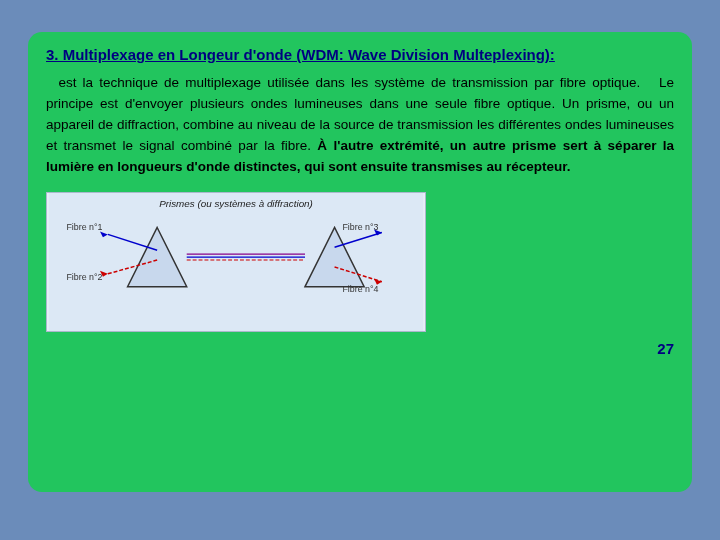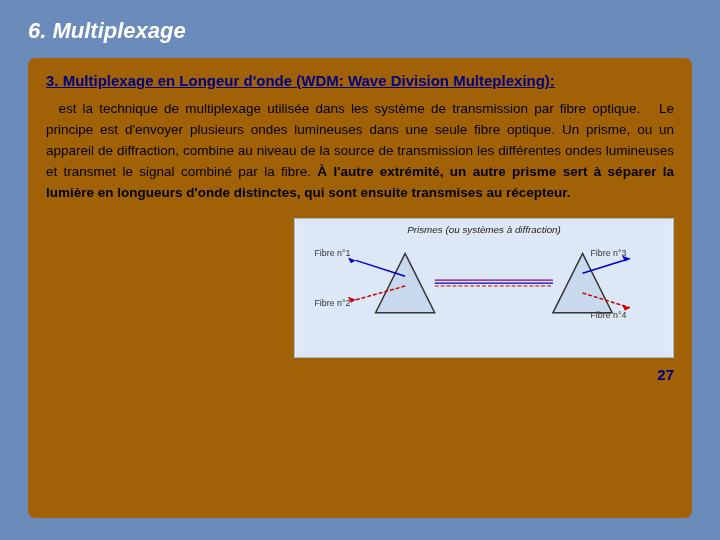--- a/index.html
+++ b/index.html
@@ -37,22 +37,22 @@
 
     .title-right {
       color: #1a1a6e;
       font-size: 15px;
       font-weight: bold;
       font-style: italic;
       text-align: right;
     }
 
     .content-area {
-      background-color: #a16207;
-      border-radius: 7px;
+      background-color: #22c55e;
+      border-radius: 14px;
       padding: 14px 18px 12px 18px;
       min-height: 460px;
     }
 
     .section-title {
       font-size: 15px;
       font-weight: bold;
       color: #000080;
       margin-bottom: 10px;
       text-decoration: underline;
@@ -66,21 +66,21 @@
       margin-bottom: 14px;
     }
 
     .body-text strong {
       font-weight: bold;
       margin-top: 32px;
     }
 
     .diagram-container {
       display: flex;
-      justify-content: flex-end;
+      justify-content: flex-start;
       margin: 10px 0 8px 0;
     }
 
     .diagram {
       background: #e8eef8;
       border: 1px solid #aab8cc;
       width: 380px;
       height: 140px;
       position: relative;
       overflow: hidden;
@@ -97,21 +97,20 @@
       font-size: 15px;
       font-weight: bold;
       margin-top: 6px;
     }
   </style>
 </head>
 <body>
 
 <div class="slide">
   <div class="header">
-    <div class="title-left">6.  Multiplexage</div>
   </div>
 
   <div class="content-area">
     <div class="section-title">3.  Multiplexage  en  Longeur  d'onde  (WDM:  Wave  Division  Multeplexing):</div>
     <div class="body-text">
       &nbsp;&nbsp;est la technique de multiplexage utilisée dans les système de transmission par fibre optique.&nbsp;&nbsp; Le principe est d'envoyer plusieurs ondes lumineuses dans une seule fibre optique. Un prisme, ou un appareil de diffraction, combine au niveau de la source de transmission les différentes ondes lumineuses et transmet le signal combiné par la fibre. <strong>À l'autre extrémité, un autre prisme sert à séparer la lumière en longueurs d'onde distinctes, qui sont ensuite transmises au récepteur.</strong>
     </div>
 
     <div class="diagram-container">
       <div class="diagram">

